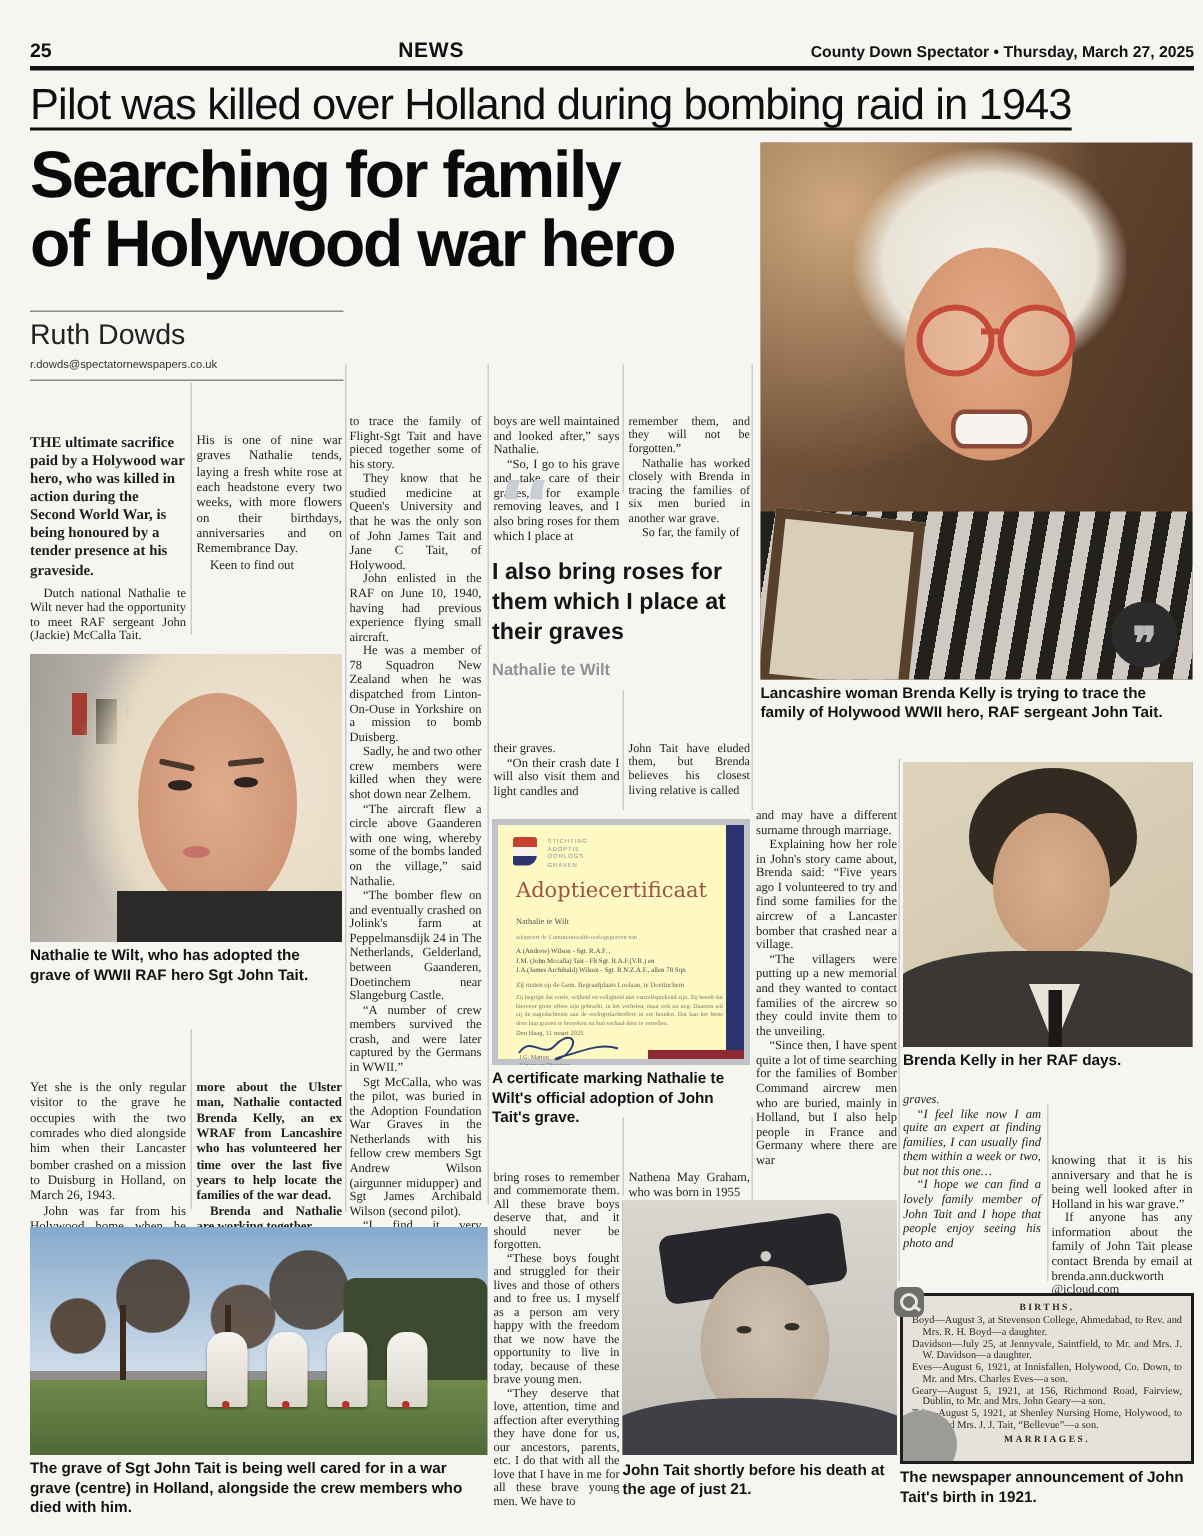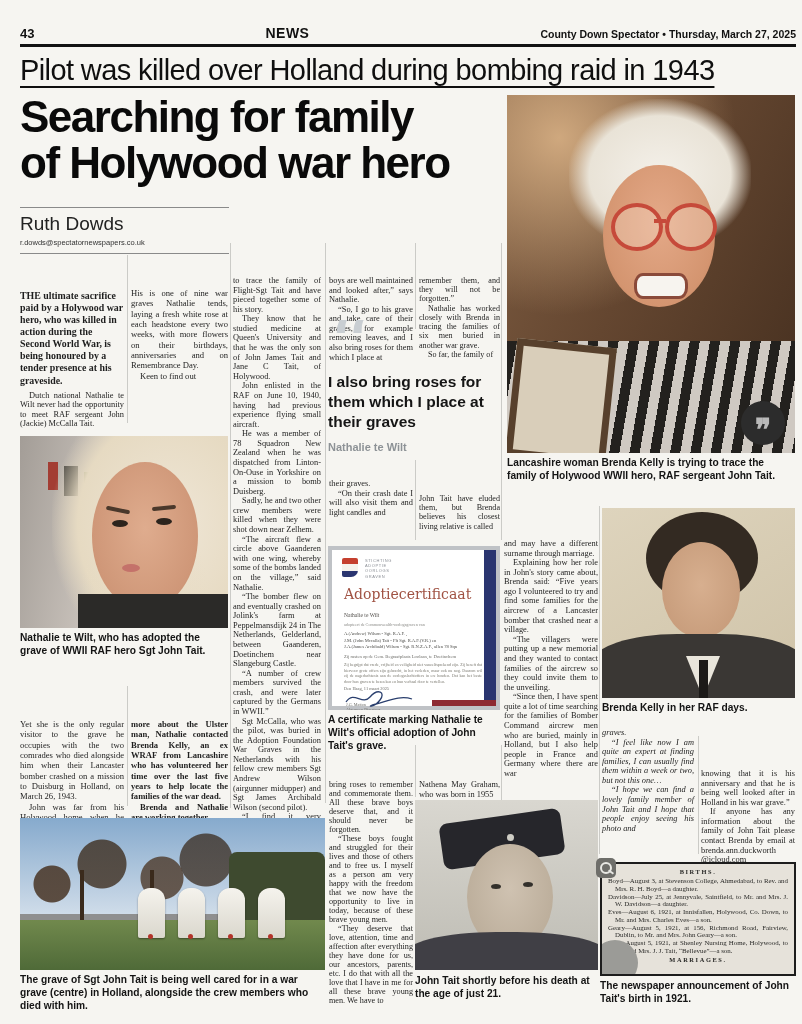--- a/index.html
+++ b/index.html
@@ -23,21 +23,21 @@
   
   .col{position:absolute;font-size:8.4px;line-height:1.14;text-align:justify;color:#1e1e1e;}
   .col p{margin:0;text-indent:9px;}
   .col p:first-child{text-indent:0;margin-top:35px;}
   .c1{left:20px;top:255px;width:104px;}
   .c1 p:first-child{font-weight:bold;font-size:9.9px;line-height:1.22;text-align:left;margin-bottom:4px;}
   .c2{left:131px;top:253px;width:97px;font-size:8.6px;line-height:1.2;}
   .c3{left:233px;top:241px;width:88px;}
   .c4{left:329px;top:241px;width:84px;}
   .c5{left:419px;top:241px;width:81px;font-size:8.1px;}
-  .c4b{left:329px;top:444px;width:84px;}
+  .c4b{left:329px;top:459px;width:84px;}
   .c5b{left:419px;top:459px;width:81px;font-size:8.1px;}
   .c1b{left:20px;top:684px;width:104px;font-size:8.6px;line-height:1.2;}
   .c2b{left:131px;top:684px;width:97px;font-size:8.6px;line-height:1.2;font-weight:bold;}
   .c3b{left:329px;top:745px;width:84px;font-size:8.2px;line-height:1.1;}
   .c4c{left:419px;top:745px;width:81px;}
   .c6{left:504px;top:504px;width:94px;}
   .c7{left:602px;top:693px;width:92px;font-style:italic;}
   .c8{left:701px;top:734px;width:94px;}
   
   .vrule{position:absolute;width:1px;background:#cbcbc7;}
@@ -96,21 +96,21 @@
   .jt-body{left:-12px;right:-12px;bottom:-14px;height:52px;background:#403f45;border-radius:45% 45% 0 0;}
   
   .br-bg{inset:0;background:linear-gradient(150deg,#ded4bd,#cfc3a8);}
   .br-hair{left:44px;top:4px;width:112px;height:92px;border-radius:50%;background:#332a22;}
   .br-face{left:60px;top:34px;width:78px;height:96px;border-radius:50%;background:radial-gradient(ellipse at 50% 45%,#d7af8f 0%,#c89d7c 75%,#b08560 100%);}
   .br-body{left:-10px;right:-10px;bottom:-8px;height:72px;background:#3a3734;border-radius:40% 40% 0 0;}
   .br-shirt{left:84px;bottom:0;width:34px;height:42px;background:#e9e5db;clip-path:polygon(0 0,100% 0,50% 100%);}
   .br-tie{left:97px;bottom:0;width:9px;height:38px;background:#1c1a18;}
   
   .cert-wrap{position:absolute;left:328px;top:546px;width:172px;height:164px;background:#bfc2c6;overflow:hidden;}
-  .cert{position:absolute;left:4px;top:4px;right:4px;bottom:4px;background:#ffffff;}
+  .cert{position:absolute;left:4px;top:4px;right:4px;bottom:4px;background:#fef9c3;}
   .cert *{position:absolute;}
   .cert-stripe{right:0;top:0;bottom:0;width:12px;background:#2a3570;}
   .cert-red{right:0;bottom:0;width:64px;height:6px;background:#8d2a32;}
   .cert-logo{left:10px;top:8px;width:16px;height:19px;border-radius:2px 2px 7px 2px;
              background:linear-gradient(180deg,#c5402f 0 34%,#f5f2ec 34% 67%,#2a3570 67%);}
   .cert-logo-text{left:33px;top:8px;font-family:"Liberation Sans",sans-serif;font-size:4px;line-height:1.3;
              letter-spacing:.6px;color:#8b8f96;}
   .cert-logo-text p{margin:0;position:static;}
   .cert-title{left:12px;top:36px;font-family:"DejaVu Serif",serif;font-size:14px;color:#a05243;}
   .cert-name{left:12px;top:62px;font-size:5.6px;color:#55524e;}
@@ -134,21 +134,21 @@
   .magnifier{position:absolute;left:596px;top:858px;width:20px;height:20px;background:#6e6e6a;border-radius:5px;}
   .magnifier .lens{position:absolute;left:4px;top:4px;width:8px;height:8px;border:2px solid #e8e8e4;border-radius:50%;}
   .magnifier .handle{position:absolute;left:12px;top:13px;width:6px;height:2px;background:#e8e8e4;transform:rotate(35deg);}
 </style>
 </head>
 <body>
 
 <div id="page">
 
   <div class="header-row">
-    <span class="page-num">43</span>
+    <span class="page-num">25</span>
     <span class="section-lbl">NEWS</span>
     <span class="masthead">County Down Spectator • Thursday, March 27, 2025</span>
   </div>
   <div class="header-rule"></div>
 
   <div class="headline">Pilot was killed over Holland during bombing raid in 1943</div>
 
   <div class="main-title">
     <div>Searching for family</div>
     <div>of Holywood war hero</div>

